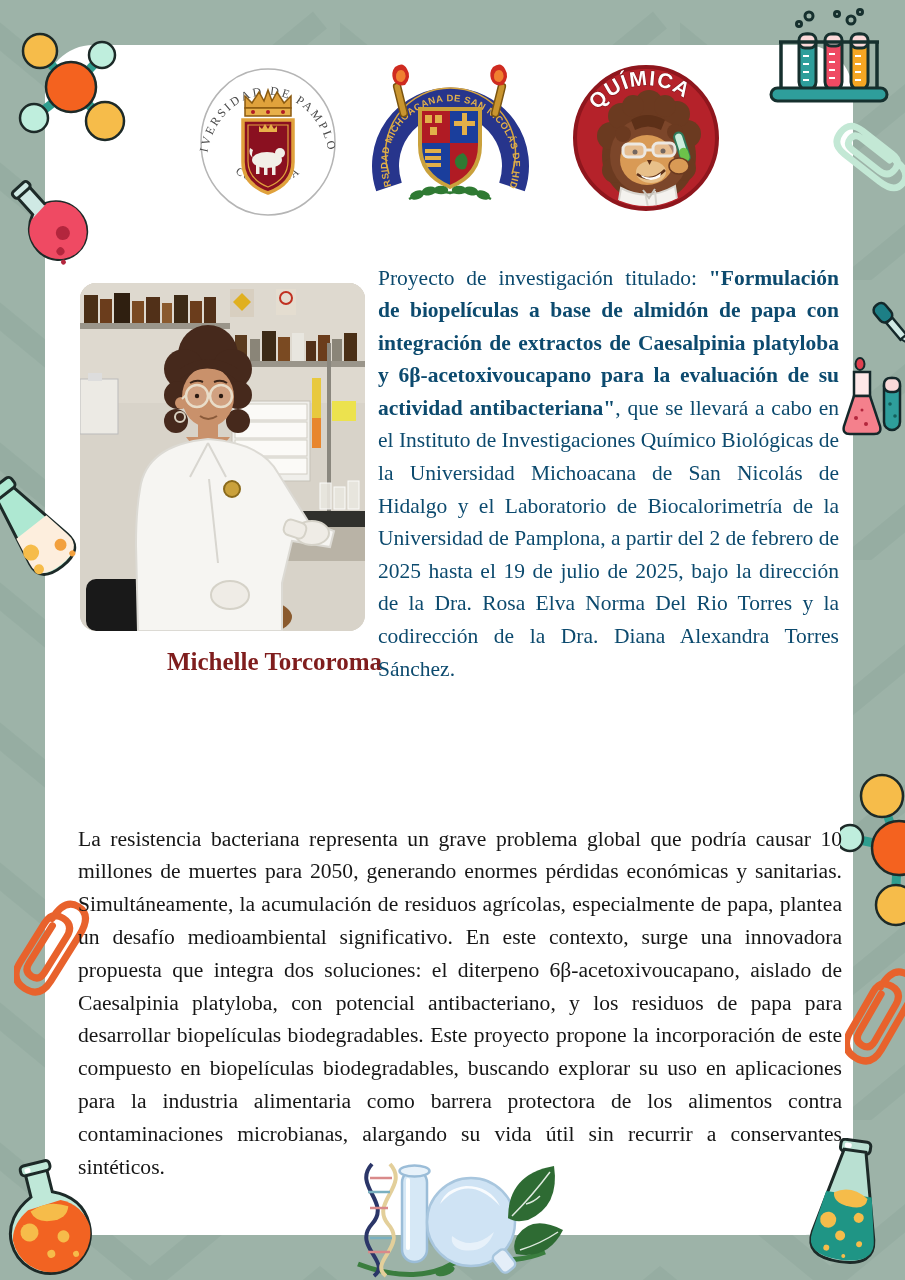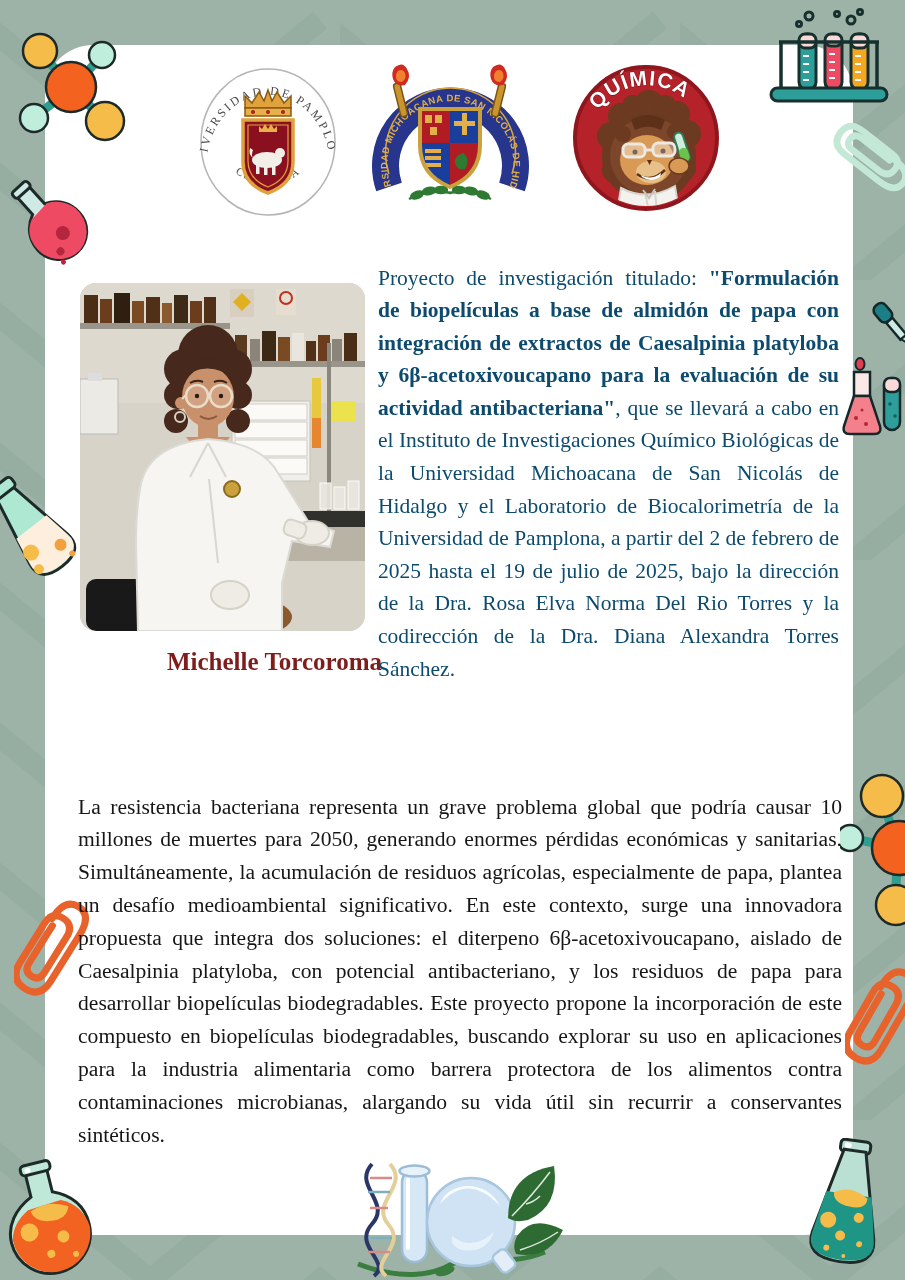--- a/index.html
+++ b/index.html
@@ -23,21 +23,21 @@
   .name{
     position:absolute;left:62px;top:642px;width:320px;text-align:right;
     font-weight:bold;font-size:25px;line-height:40px;color:#7f1d1d;
   }
   .intro{
     position:absolute;left:378px;top:240px;width:461px;
     font-size:21.5px;line-height:32.6px;text-align:justify;color:#0c4a6e;
   }
   .intro .bold{font-weight:bold;}
   .body-par{
-    position:absolute;left:78px;top:769px;width:764px;
+    position:absolute;left:78px;top:801px;width:764px;
     font-size:21.6px;line-height:32.8px;text-align:justify;color:#161616;
   }
   .arc-text{letter-spacing:2.5px;fill:#4a4a4a;font-size:12px;font-family:"Liberation Serif",serif;}
   .arc-text-sm{letter-spacing:1.5px;fill:#4a4a4a;font-size:11px;font-family:"Liberation Serif",serif;}
   .arc-gold{letter-spacing:.5px;fill:#e2b049;font-size:9.5px;font-weight:bold;font-family:"Liberation Sans",sans-serif;}
   .arc-quim{fill:#ffffff;font-size:21px;font-weight:bold;letter-spacing:1px;font-family:"Liberation Sans",sans-serif;}
 </style>
 </head>
 <body>
 

